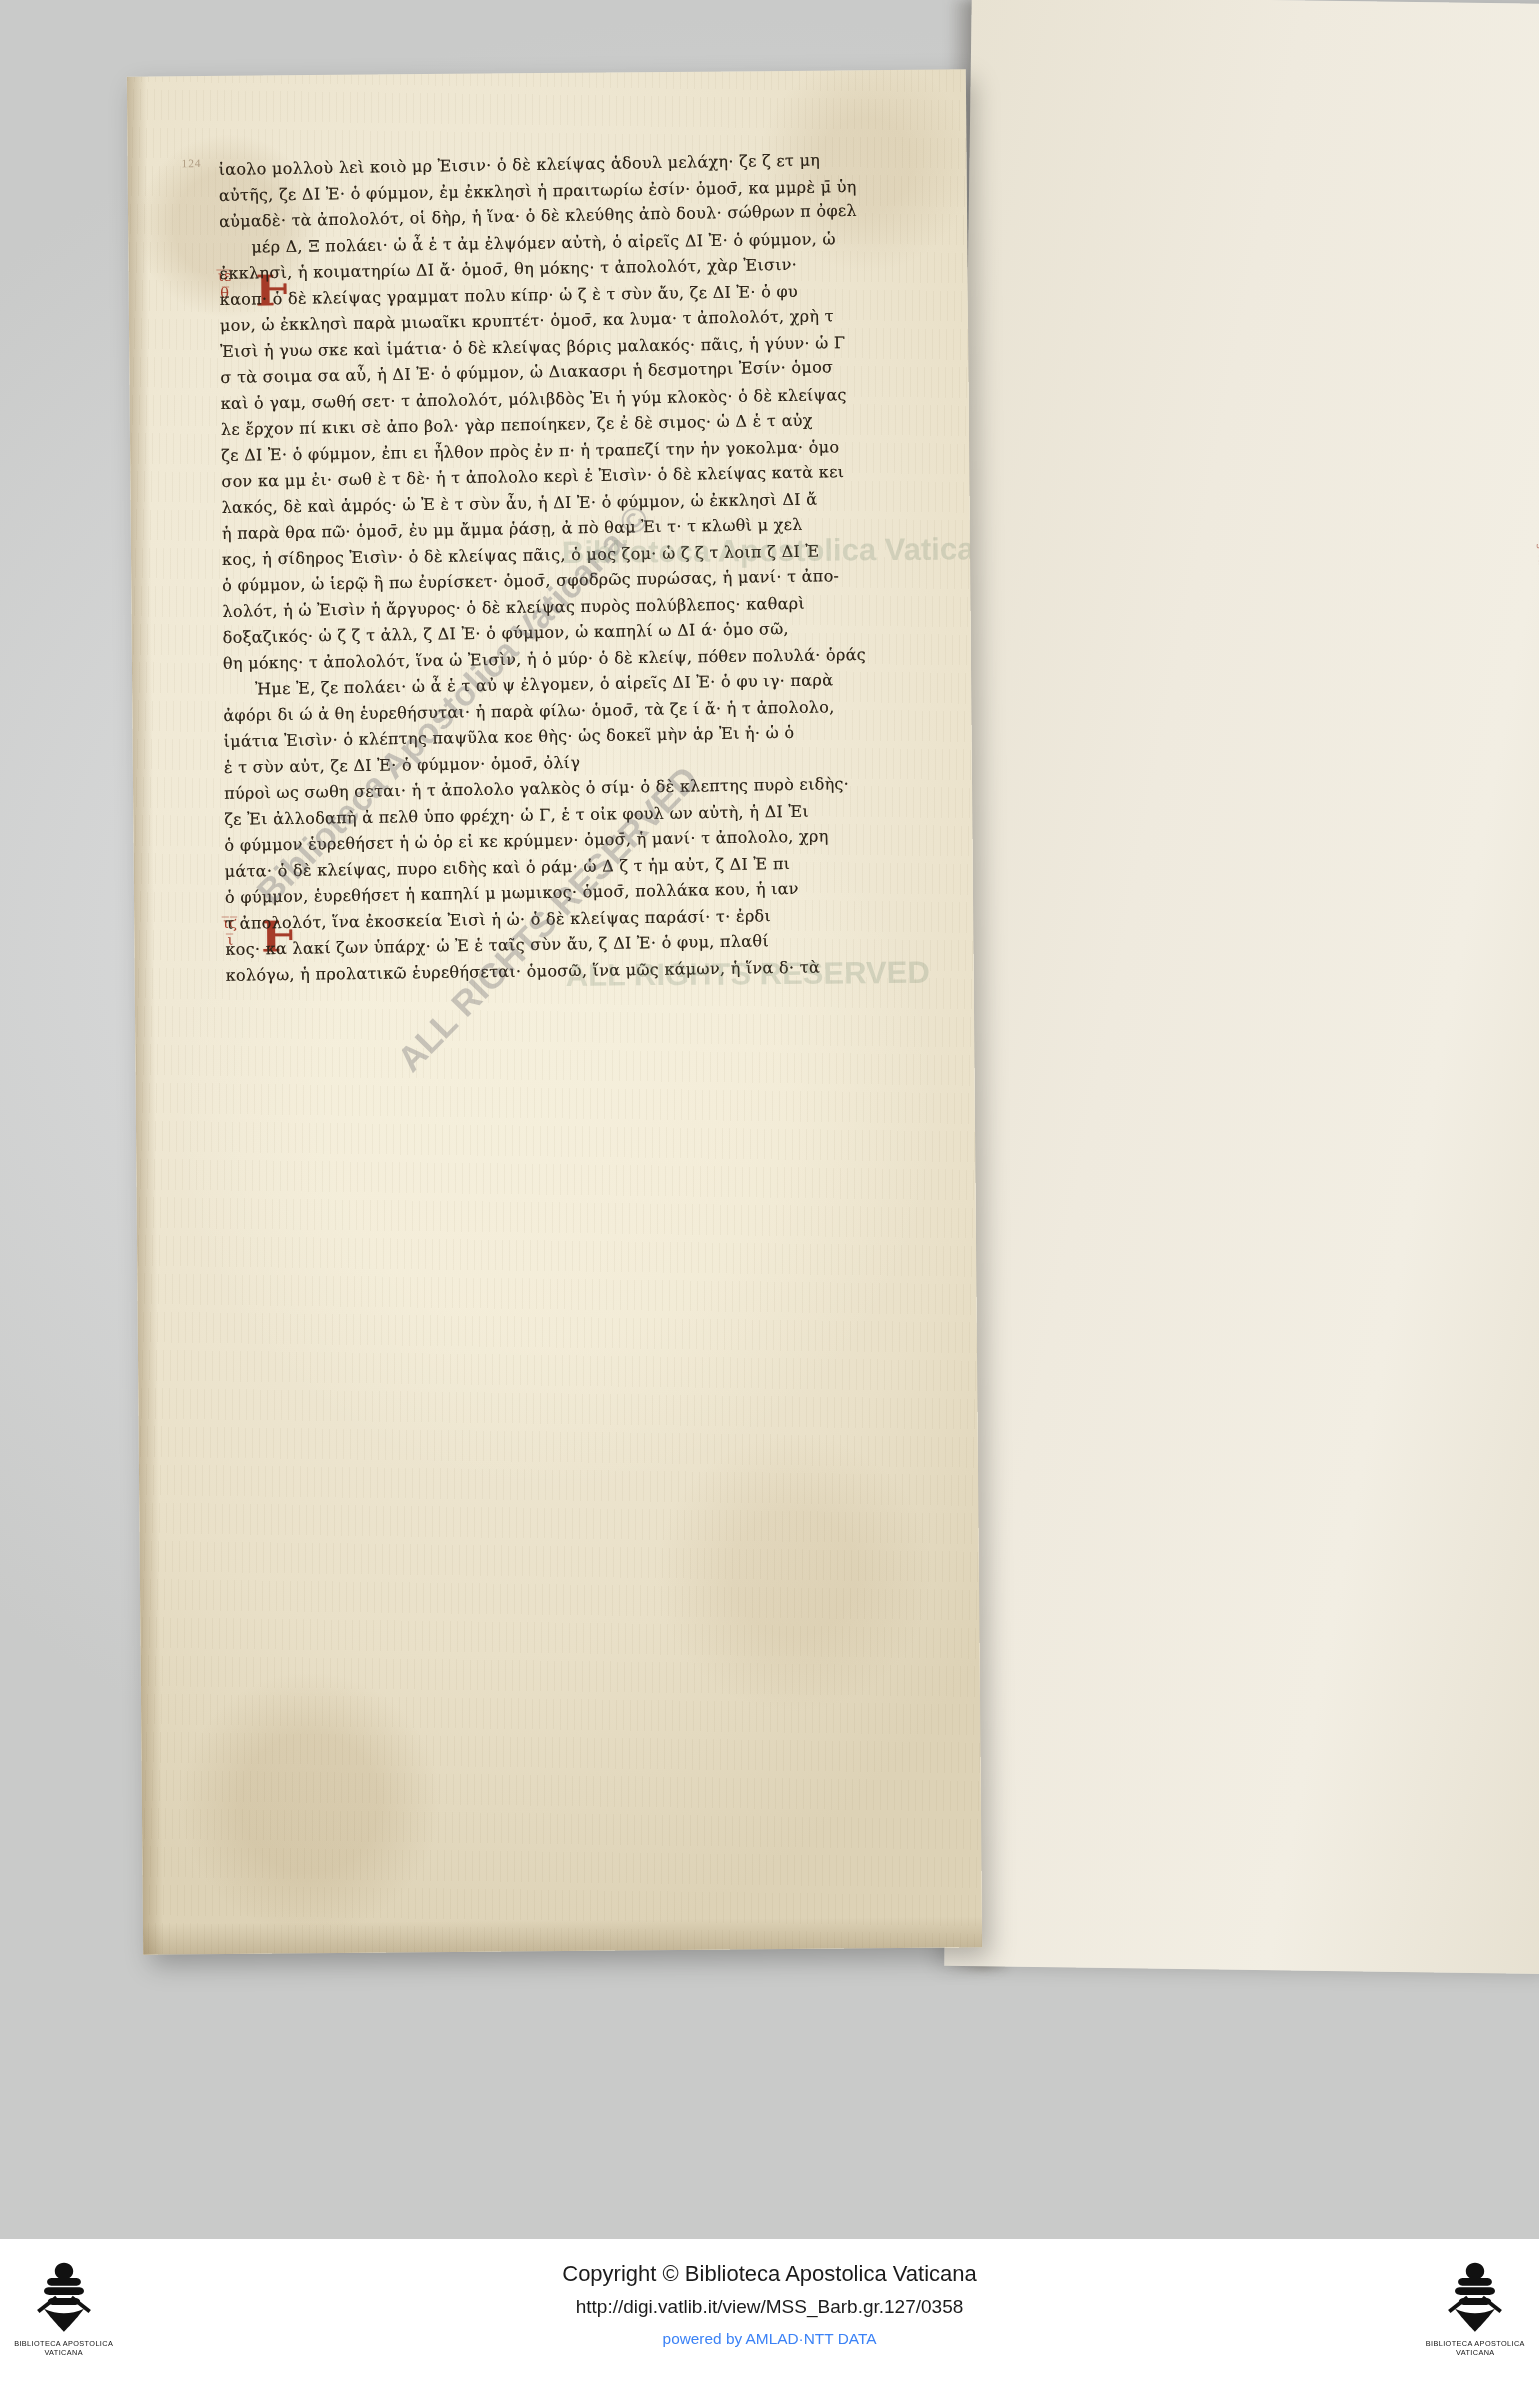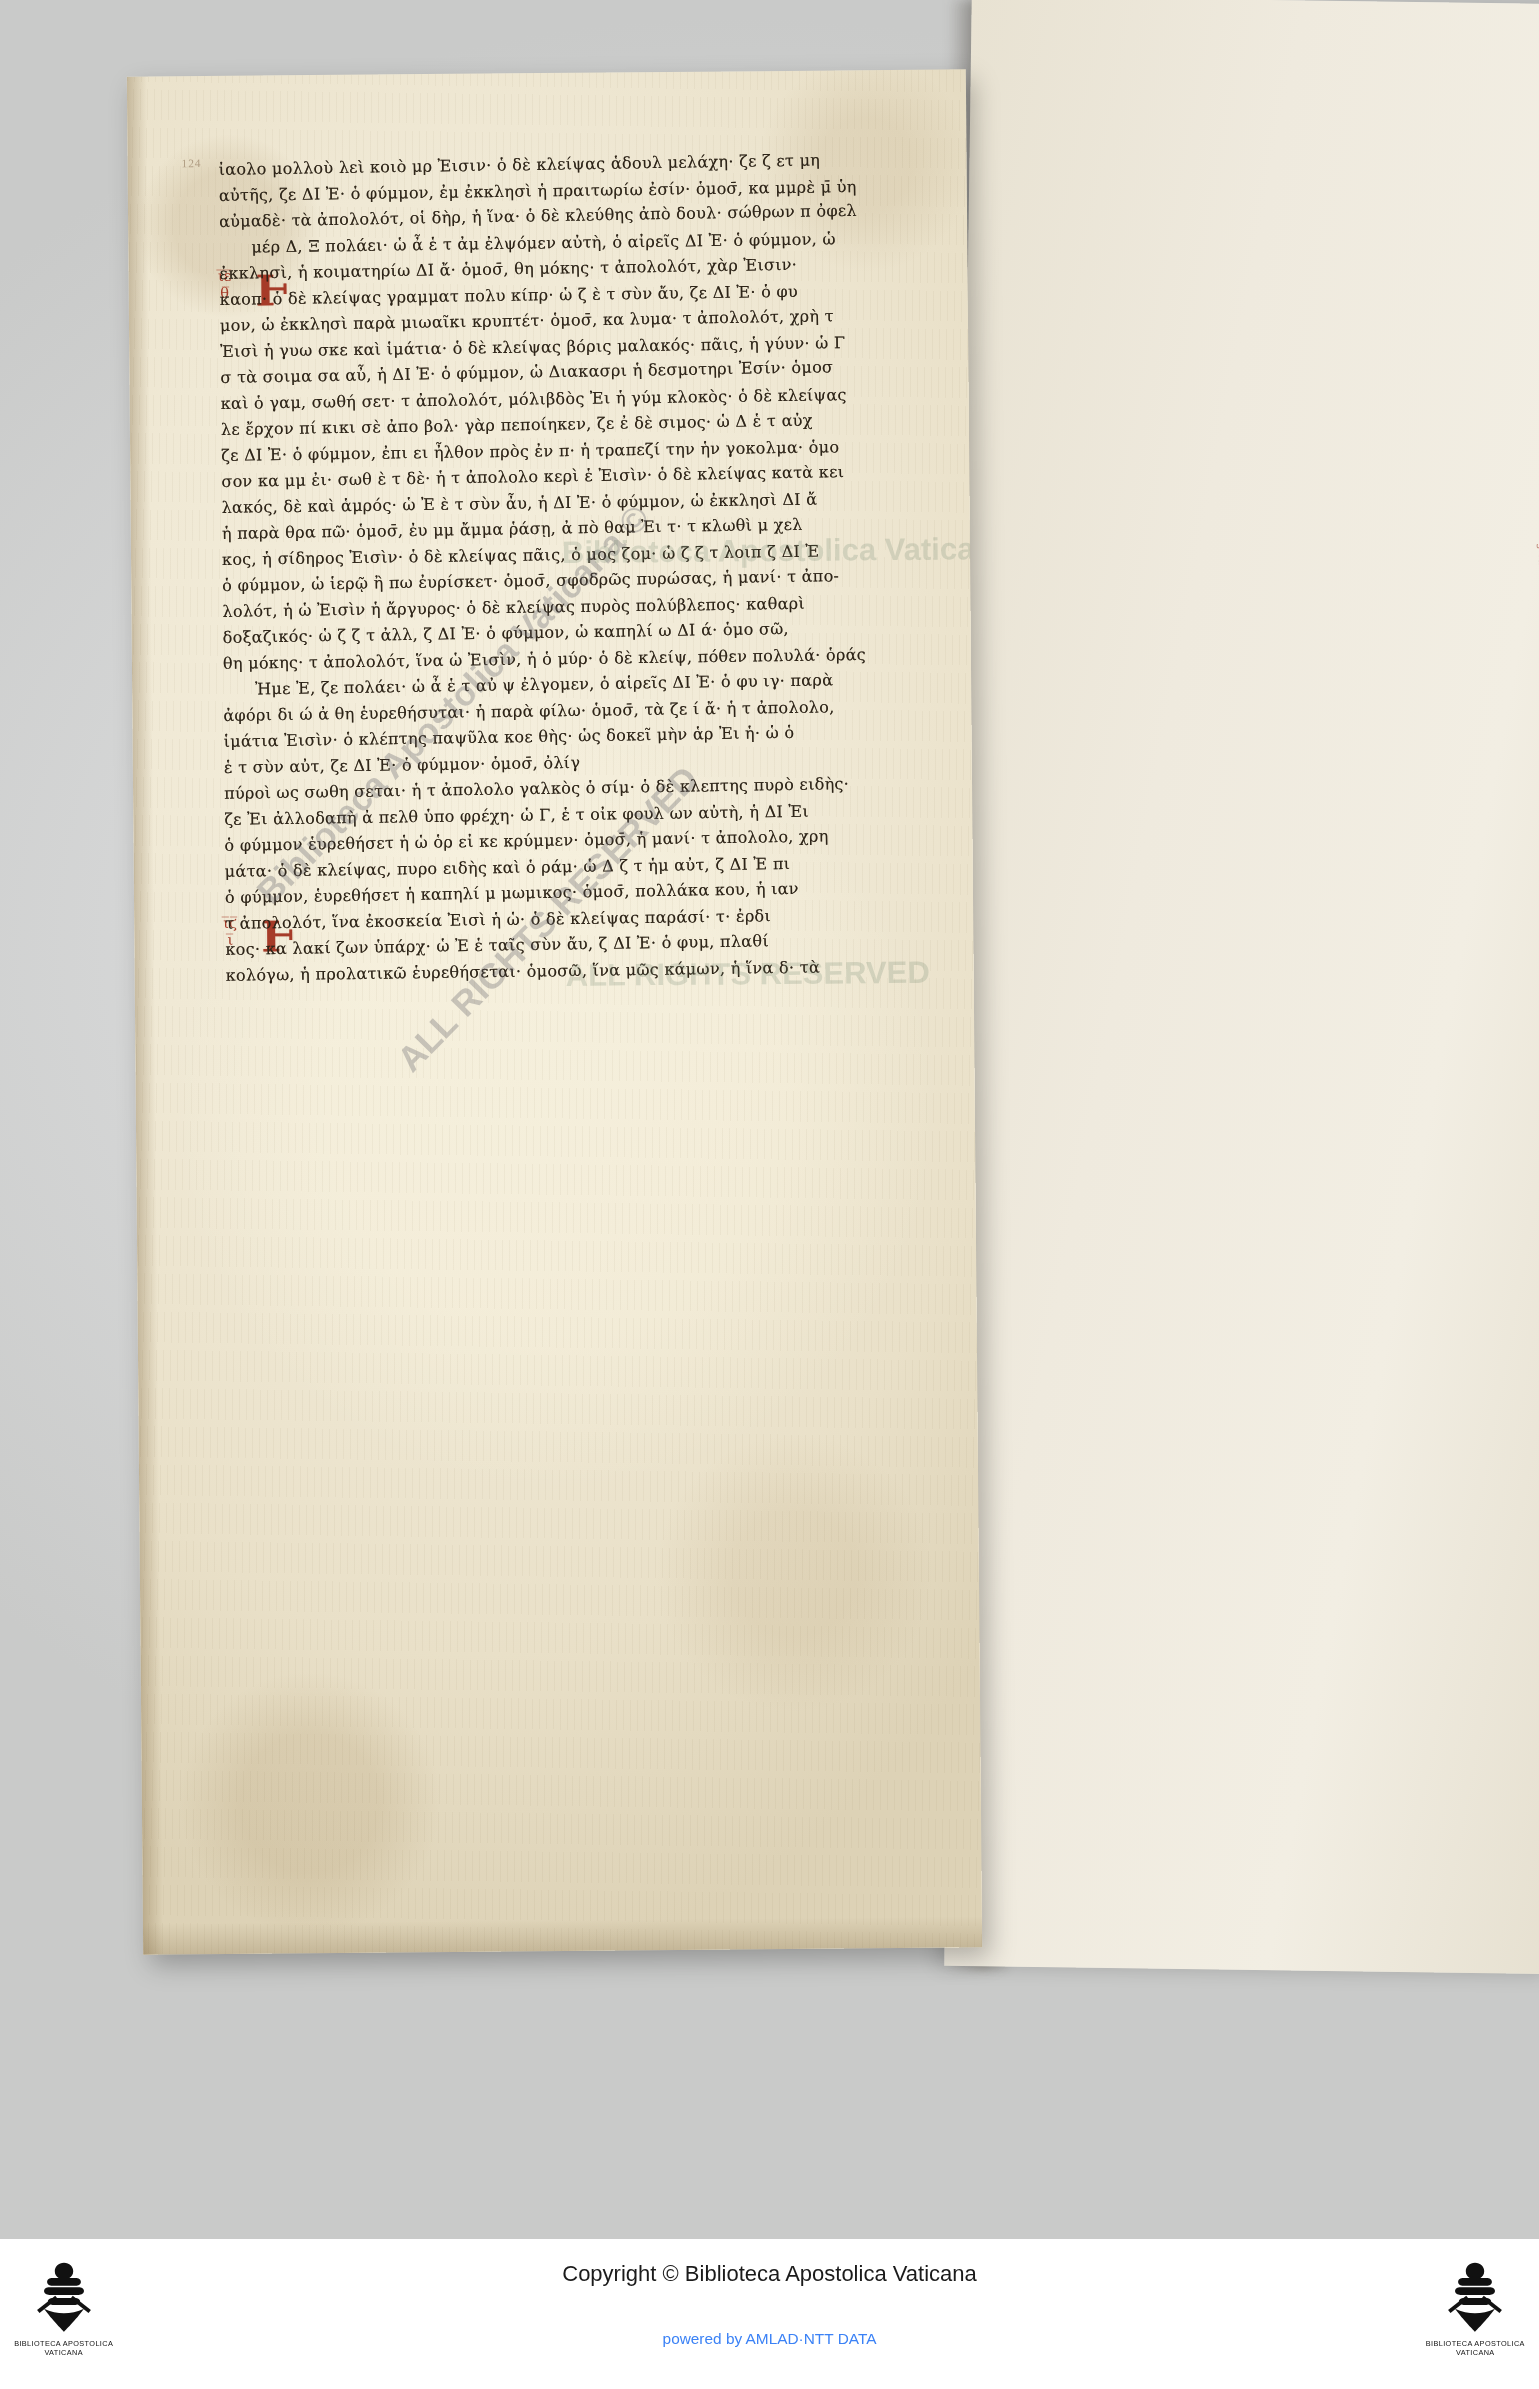--- a/index.html
+++ b/index.html
@@ -332,20 +332,21 @@
         <path d="M28 52 l30 0 c3 0 6 2 6 4 c0 3 -3 5 -6 5 l-30 0 c-3 0 -6 -2 -6 -5 c0 -2 3 -4 6 -4 z"></path>
         <path d="M17 66 c10 14 26 30 26 30 c0 0 16 -16 26 -30 c-8 4 -18 6 -26 6 c-8 0 -18 -2 -26 -6 z"></path>
         <rect x="6" y="58" width="30" height="5" transform="rotate(-38 21 60)"></rect>
         <rect x="50" y="58" width="30" height="5" transform="rotate(38 65 60)"></rect>
       </g>
     </svg>
     <div class="crest-caption">BIBLIOTECA APOSTOLICA VATICANA</div>
   </div>
 
   <div class="footer-text copyright">Copyright © Biblioteca Apostolica Vaticana</div>
+  <div class="footer-text url">http://digi.vatlib.it/view/MSS_Barb.gr.127/0358</div>
   <div class="footer-text powered">powered by AMLAD·NTT DATA</div>
 
   <div class="crest crest-right">
     <svg width="66" height="80" viewBox="0 0 86 104">
       <g fill="#111">
         <path d="M43 6 c-7 0 -12 5 -12 11 c0 4 2 7 5 9 l-8 0 c-4 0 -7 2 -7 5 c0 3 3 5 7 5 l30 0 c4 0 7 -2 7 -5 c0 -3 -3 -5 -7 -5 l-8 0 c3 -2 5 -5 5 -9 c0 -6 -5 -11 -12 -11 z"></path>
         <path d="M24 38 l38 0 c4 0 7 2 7 5 c0 3 -3 5 -7 5 l-38 0 c-4 0 -7 -2 -7 -5 c0 -3 3 -5 7 -5 z"></path>
         <path d="M28 52 l30 0 c3 0 6 2 6 4 c0 3 -3 5 -6 5 l-30 0 c-3 0 -6 -2 -6 -5 c0 -2 3 -4 6 -4 z"></path>
         <path d="M17 66 c10 14 26 30 26 30 c0 0 16 -16 26 -30 c-8 4 -18 6 -26 6 c-8 0 -18 -2 -26 -6 z"></path>
         <rect x="6" y="58" width="30" height="5" transform="rotate(-38 21 60)"></rect>

